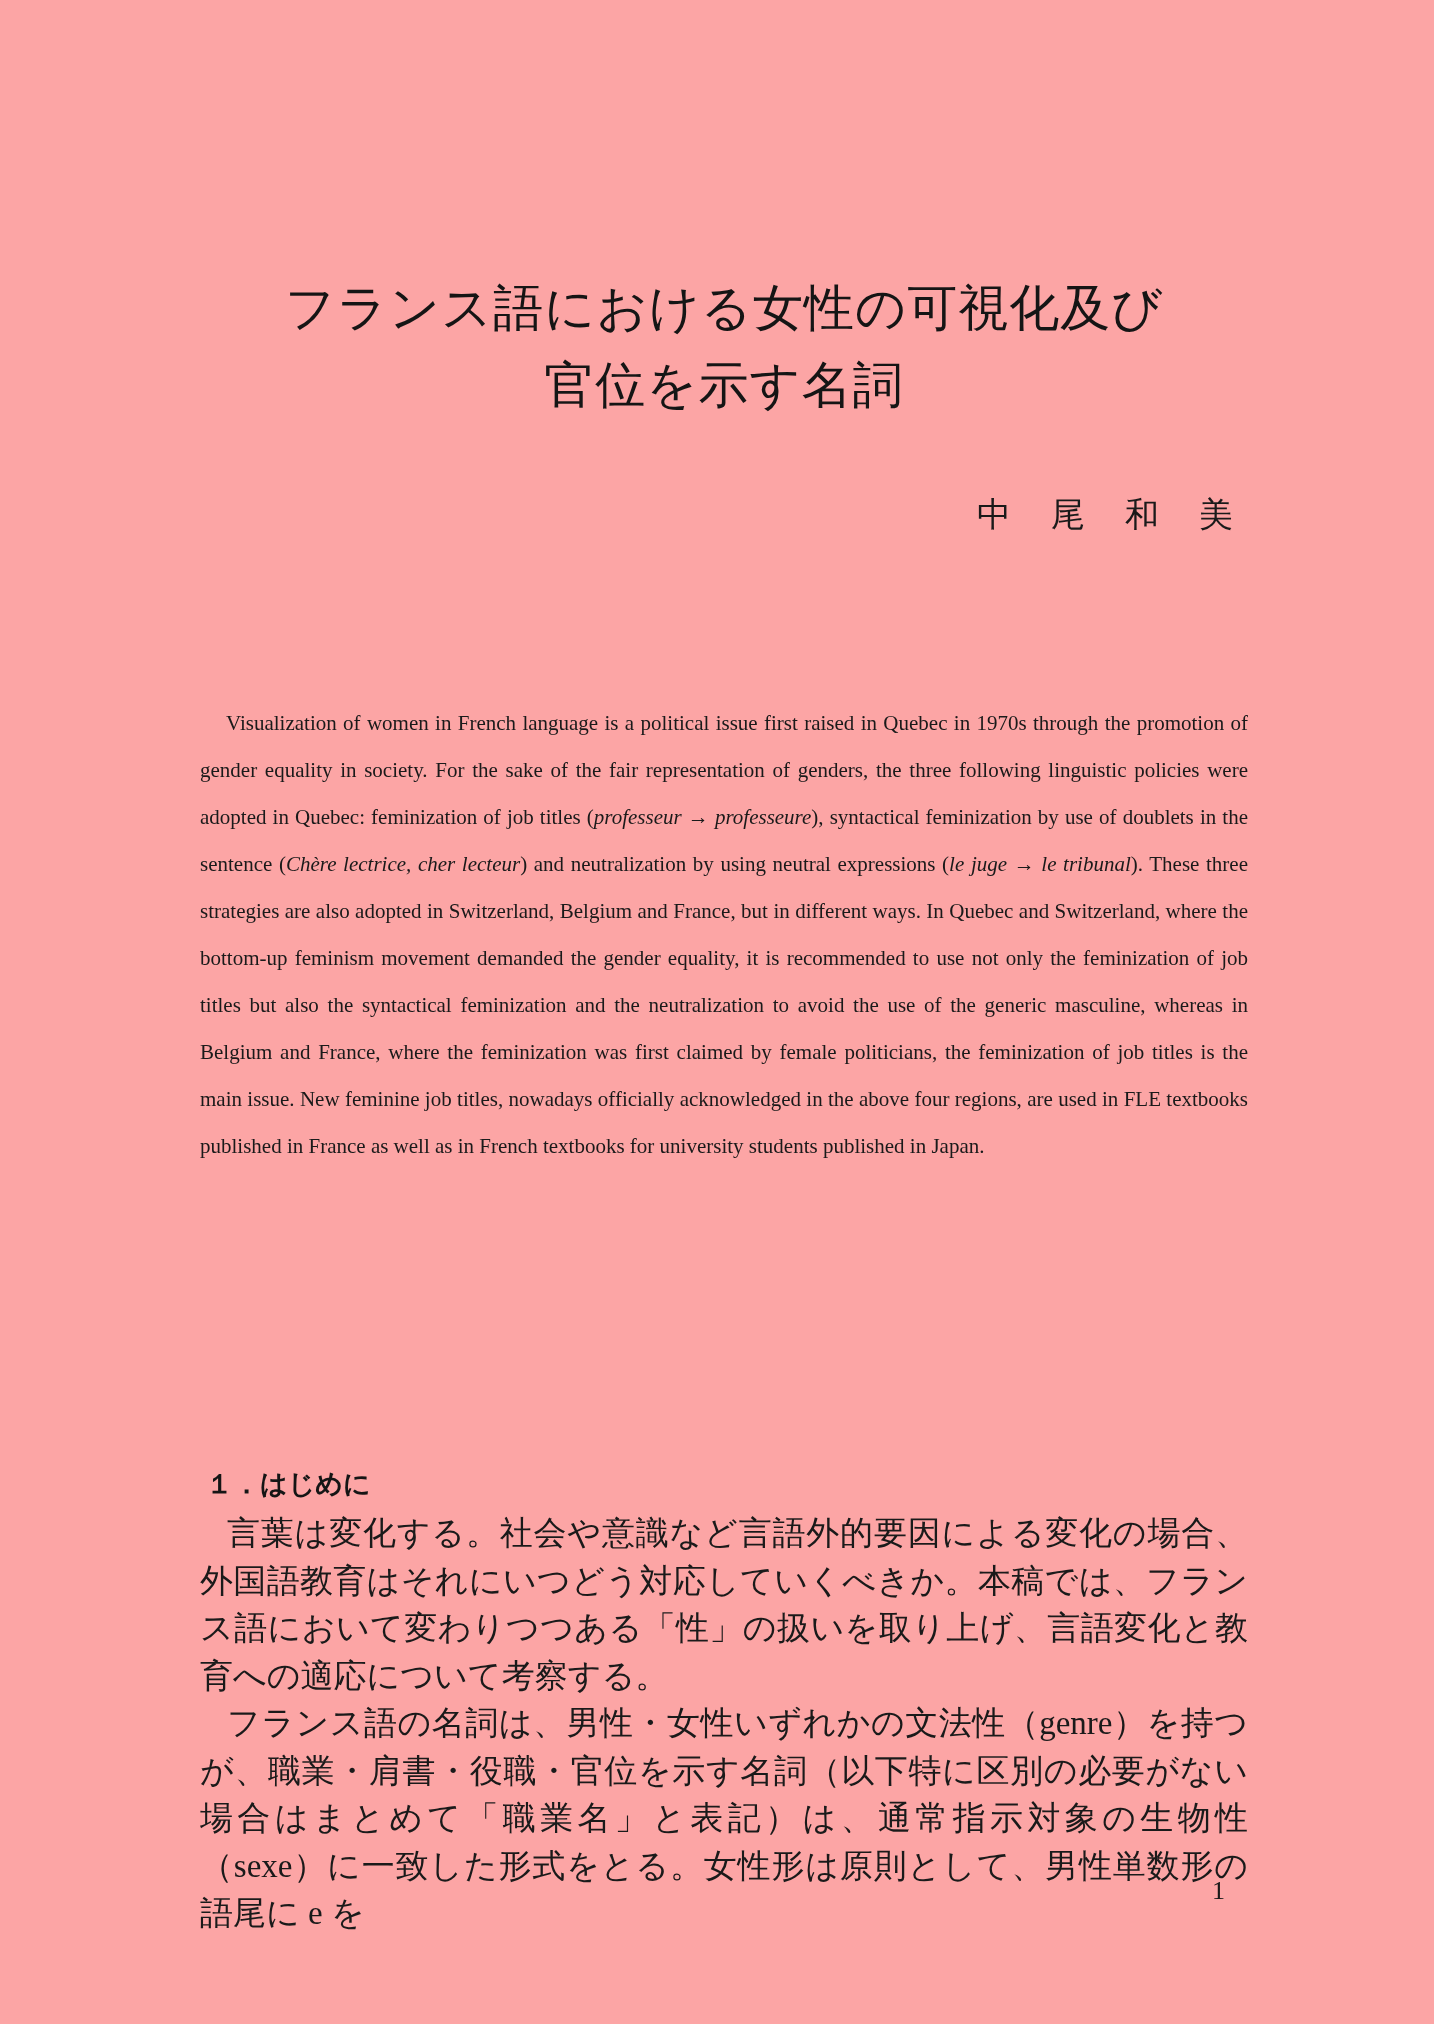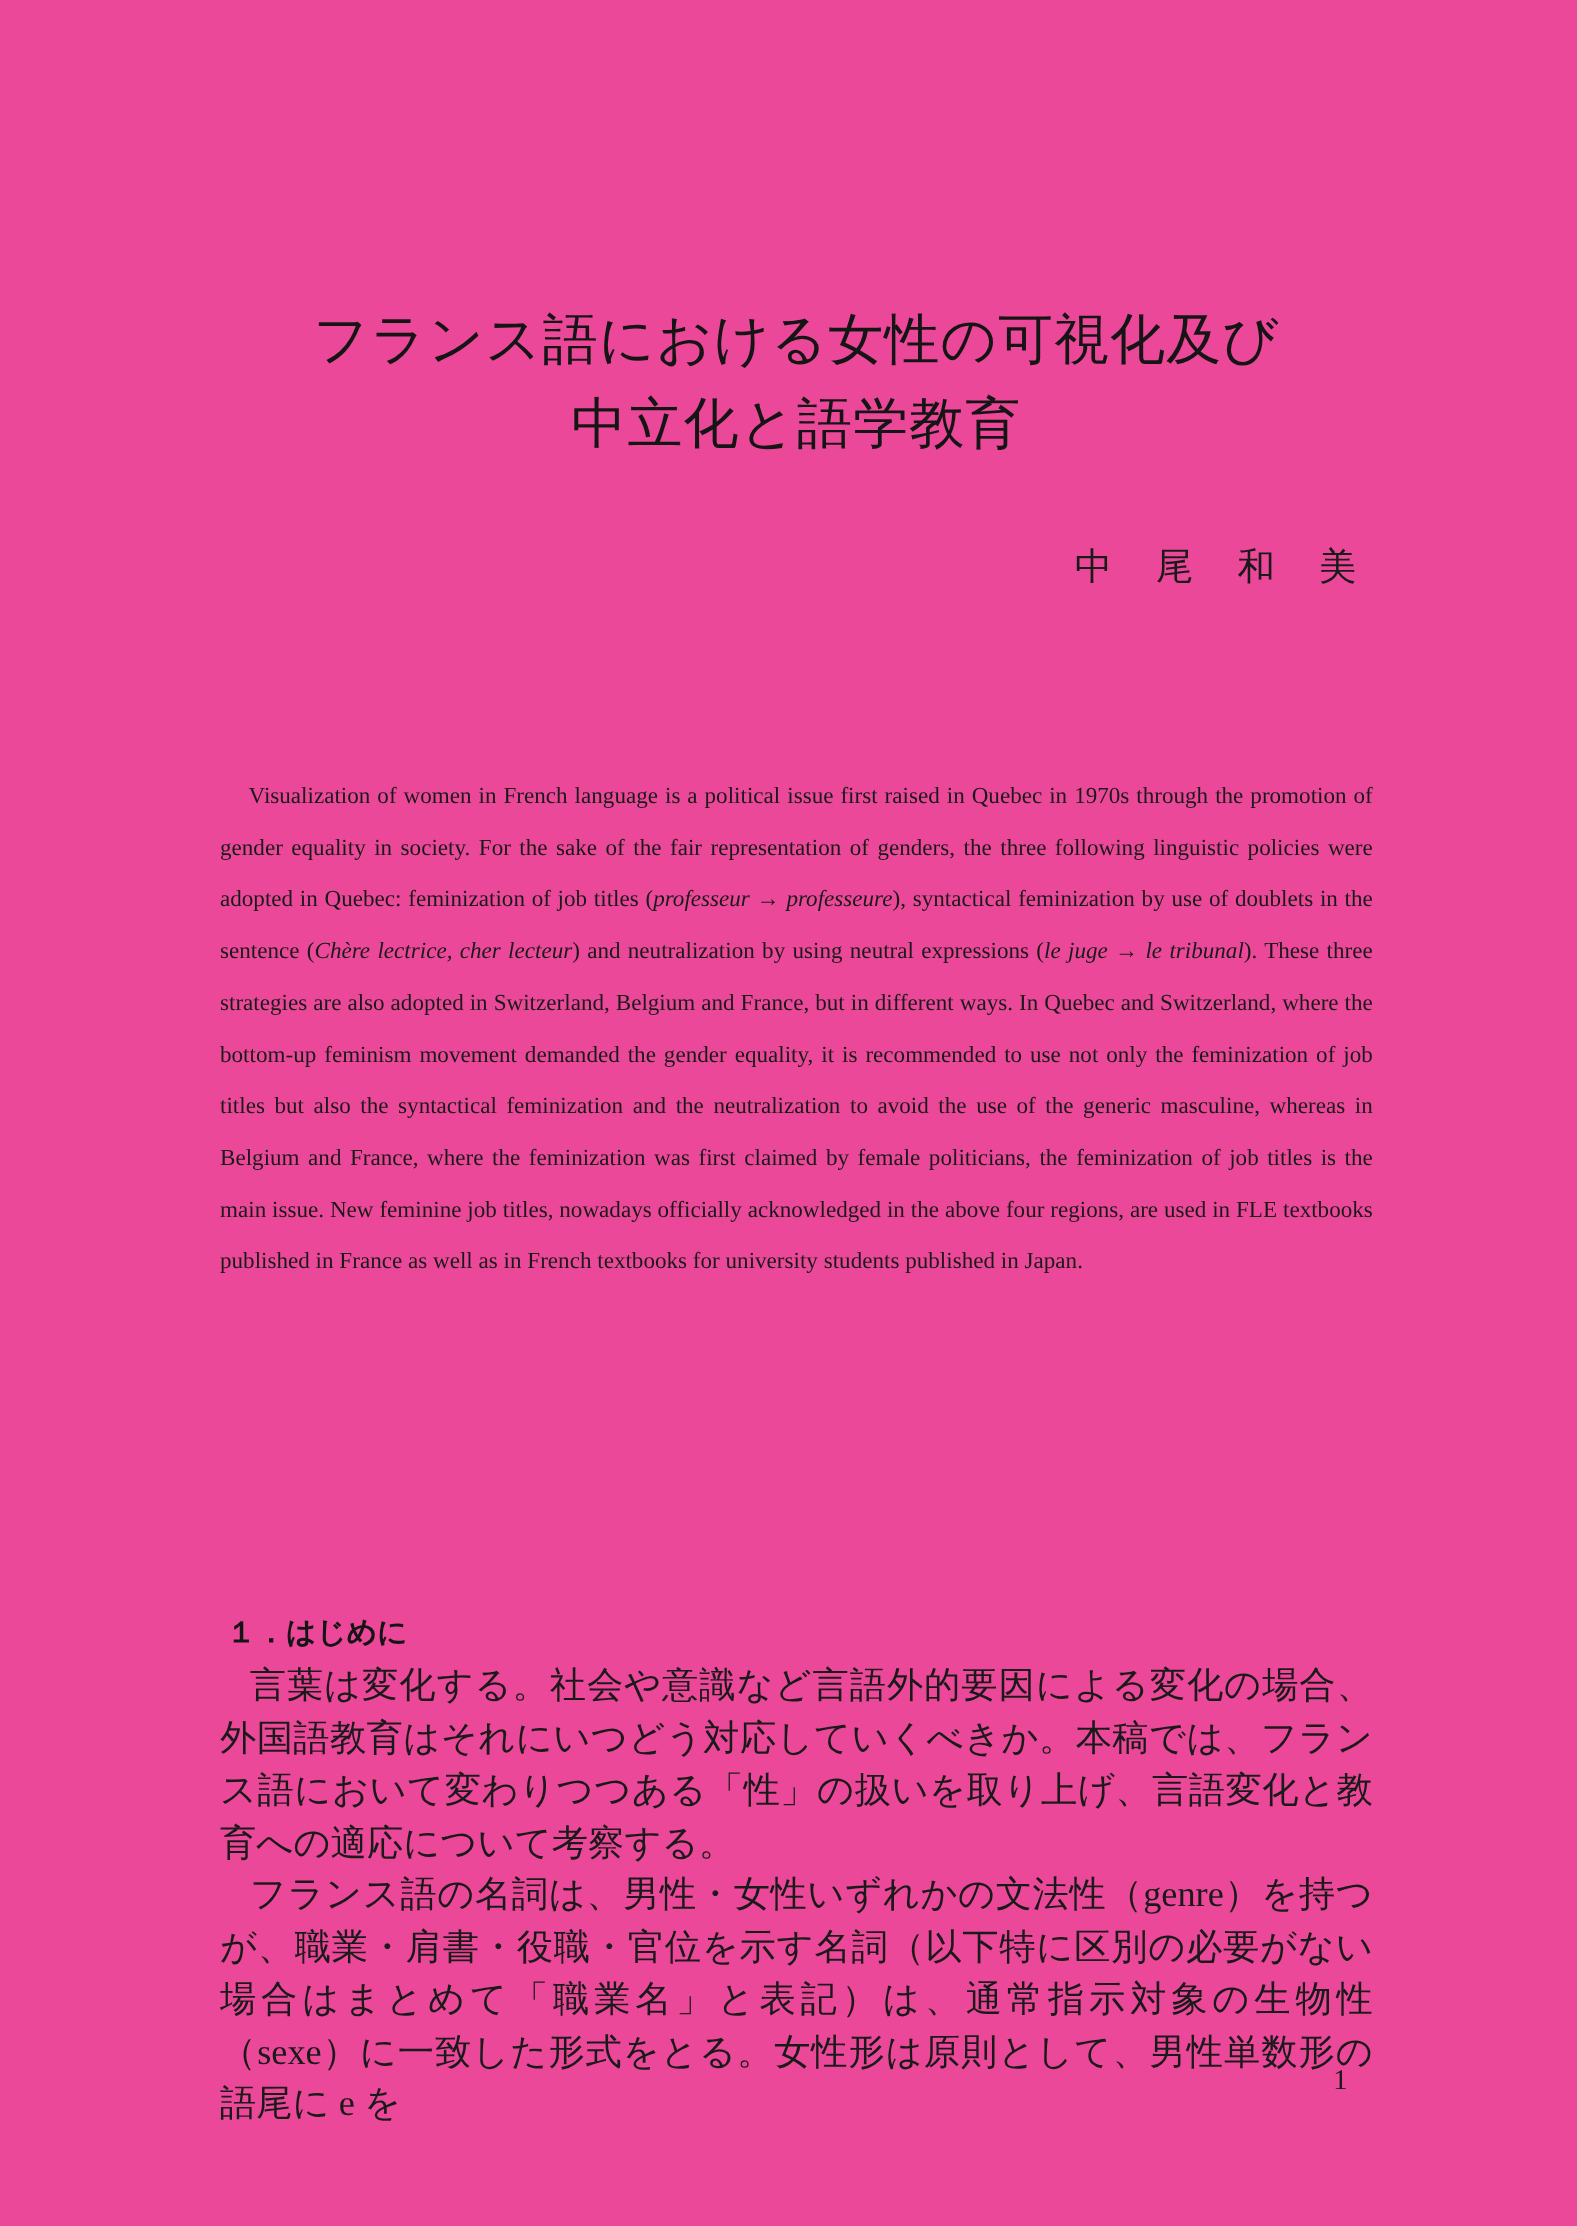--- a/index.html
+++ b/index.html
@@ -1,21 +1,21 @@
 <!DOCTYPE html>
 <html><head>
 <meta charset="utf-8">
 <style>
   * { margin: 0; padding: 0; box-sizing: border-box; }
   html, body { background: #ffffff; }
   .page {
     position: relative;
     width: 1434px;
     height: 2024px;
-    background: #ec4899;
+    background: #fca5a5;
     color: #1a1a1a;
     font-family: "Liberation Serif", "DejaVu Serif", serif;
     overflow: hidden;
   }
   .title-block {
     position: absolute;
     top: 270px;
     left: 200px;
     width: 1048px;
     text-align: center;
@@ -85,21 +85,21 @@
     color: #1a1a1a;
   }
 </style>
 </head>
 <body>
 
 <div class="page">
 
   <div class="title-block">
     <div>フランス語における女性の可視化及び</div>
-    <div>中立化と語学教育</div>
+    <div>官位を示す名詞</div>
   </div>
 
   <div class="author-line">中　尾　和　美</div>
 
 
   <p class="abstract-body"><span>Visualization of women in French language is a political issue first raised in Quebec in 1970s through the promotion of gender equality in society. For the sake of the fair representation of genders, the three following linguistic policies were adopted in Quebec: feminization of job titles (</span><span class="it">professeur</span><span> → </span><span class="it">professeure</span><span>), syntactical feminization by use of doublets in the sentence (</span><span class="it">Chère lectrice, cher lecteur</span><span>) and neutralization by using neutral expressions (</span><span class="it">le juge</span><span> → </span><span class="it">le tribunal</span><span>). These three strategies are also adopted in Switzerland, Belgium and France, but in different ways. In Quebec and Switzerland, where the bottom-up feminism movement demanded the gender equality, it is recommended to use not only the feminization of job titles but also the syntactical feminization and the neutralization to avoid the use of the generic masculine, whereas in Belgium and France, where the feminization was first claimed by female politicians, the feminization of job titles is the main issue. New feminine job titles, nowadays officially acknowledged in the above four regions, are used in FLE textbooks published in France as well as in French textbooks for university students published in Japan.</span></p>
 
   <div class="section-heading">１．はじめに</div>
 
   <div class="section-body">

